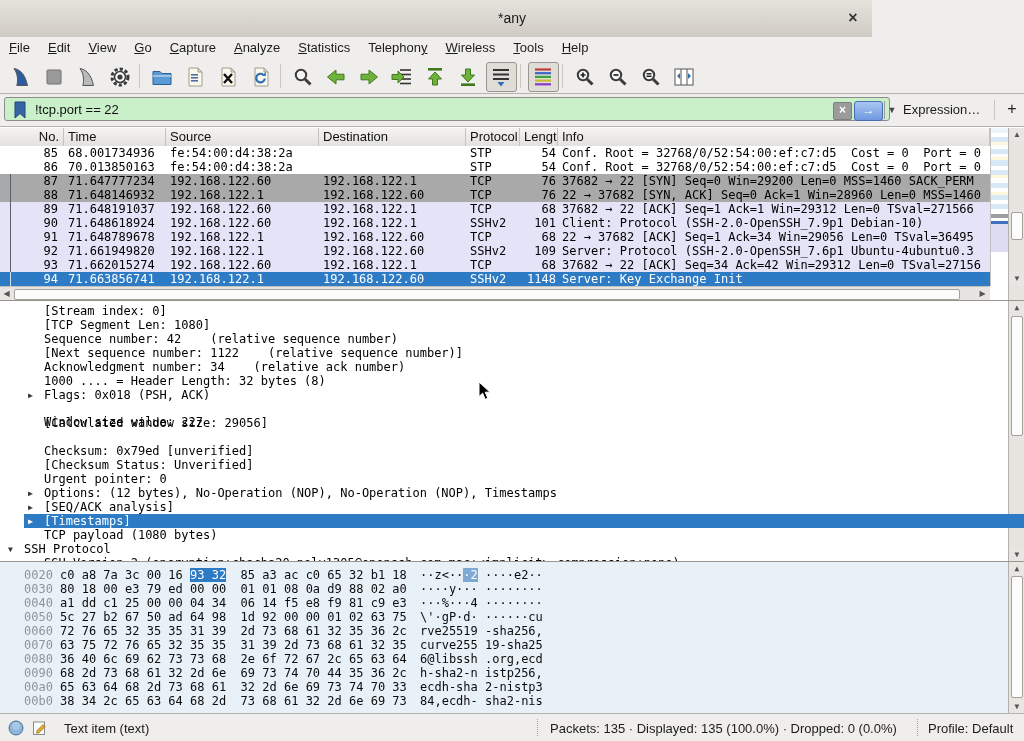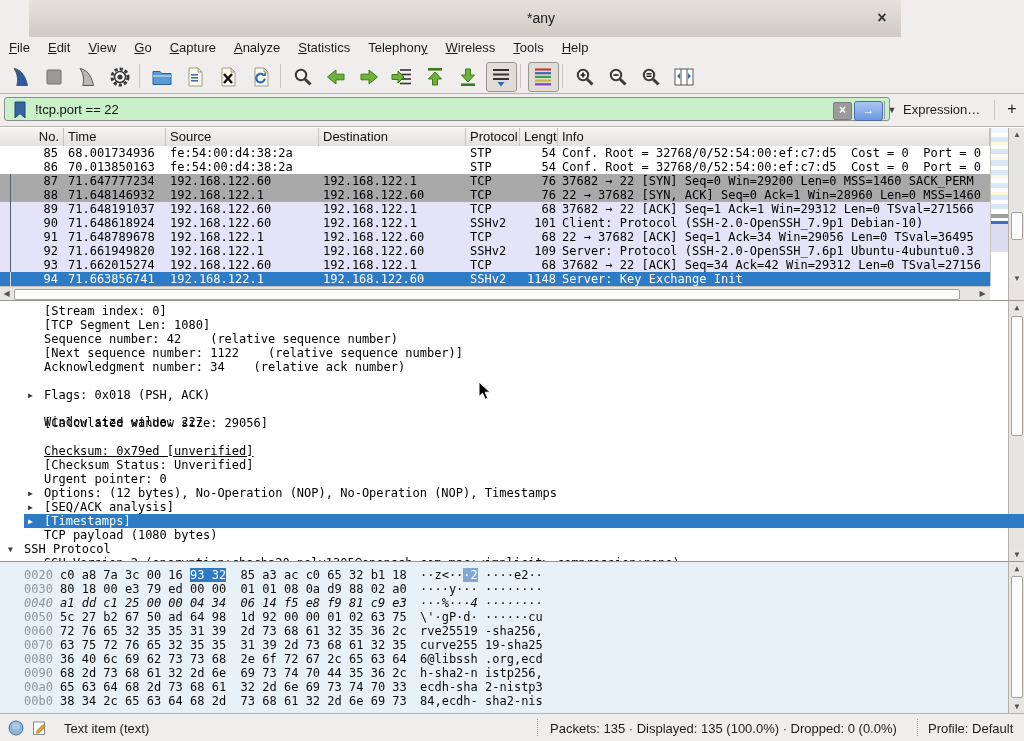--- a/index.html
+++ b/index.html
@@ -1,21 +1,21 @@
 <!DOCTYPE html>
 <html><head>
 <meta charset="utf-8">
 <style>
   html,body{margin:0;padding:0;background:#555;}
   #win{position:relative;width:1024px;height:741px;background:#efeeec;overflow:hidden;
        font-family:"Liberation Sans",sans-serif;outline:1px solid #8e8a84;}
   .abs{position:absolute;}
   
   #titlebar{left:0;top:0;width:872px;height:37px;background:linear-gradient(#e5e2dc,#cfcbc4);
-            border-bottom:1px solid #aaa69f;margin-left:29px;}
+            border-bottom:1px solid #aaa69f;}
   #title{left:0;top:10px;width:1024px;text-align:center;font-size:14px;color:#1a1a1a;}
   #closebtn{right:8px;top:7px;width:22px;height:22px;text-align:center;line-height:22px;
             font-size:16px;font-weight:bold;color:#333;cursor:default;}
   
   #menubar{left:0;top:37px;width:1024px;height:22px;background:#efeeec;}
   .menu-item{display:inline-block;padding:3px 9px 0 9px;font-size:13px;color:#1c1c1c;height:19px;}
   
   #toolbar{left:0;top:59px;width:1024px;height:34px;background:#efeeec;border-bottom:1px solid #b5b2ab;}
   .tbtn{position:absolute;top:3px;width:29px;height:28px;border:1px solid transparent;border-radius:3px;}
   .tbtn svg{position:absolute;left:2px;top:2px;}
@@ -277,43 +277,44 @@
     <div id="dvscroll">
       <div class="sbtn" style="left:1px;top:0;width:14px;height:13px;line-height:13px;">▲</div>
       <div class="thumb" style="left:2px;top:15px;width:12px;height:120px;"></div>
       <div class="sbtn" style="left:1px;top:247px;width:14px;height:13px;line-height:13px;">▼</div>
     </div>
   <div class="dline" style="top: 3px; left: 44px;"><span>[Stream index: 0]</span></div>
       <div class="dline" style="top: 17px; left: 44px;"><span>[TCP Segment Len: 1080]</span></div>
       <div class="dline" style="top: 31px; left: 44px;"><span>Sequence number: 42    (relative sequence number)</span></div>
       <div class="dline" style="top: 45px; left: 44px;"><span>[Next sequence number: 1122    (relative sequence number)]</span></div>
       <div class="dline" style="top: 59px; left: 44px;"><span>Acknowledgment number: 34    (relative ack number)</span></div>
+      <div class="dline" style="top: 73px; left: 44px;"><span>1000 .... = Header Length: 32 bytes (8)</span></div>
       <div class="dline" style="top: 87px; left: 44px;"><span class="darrow" style="left: -16px;">▶</span><span>Flags: 0x018 (PSH, ACK)</span></div>
       <div class="dline" style="top: 114px; left: 44px;"><span>Window size value: 227</span></div>
       <div class="dline" style="top: 115px; left: 44px;"><span>[Calculated window size: 29056]</span></div>
-      <div class="dline" style="top: 143px; left: 44px; text-decoration: underline;"><span>Checksum: 0x79ed [unverified]</span></div>
+      <div class="dline" style="top: 143px; left: 44px;"><span>Checksum: 0x79ed [unverified]</span></div>
       <div class="dline" style="top: 157px; left: 44px;"><span>[Checksum Status: Unverified]</span></div>
       <div class="dline" style="top: 171px; left: 44px;"><span>Urgent pointer: 0</span></div>
       <div class="dline" style="top: 185px; left: 44px;"><span class="darrow" style="left: -16px;">▶</span><span>Options: (12 bytes), No-Operation (NOP), No-Operation (NOP), Timestamps</span></div>
       <div class="dline" style="top: 199px; left: 44px;"><span class="darrow" style="left: -16px;">▶</span><span>[SEQ/ACK analysis]</span></div>
       <div class="dline selected" style="top: 213px; left: 24px; width: 984px; padding-left: 20px;"><span class="darrow" style="left: 4px;">▶</span><span>[Timestamps]</span></div>
       <div class="dline" style="top: 227px; left: 44px;"><span>TCP payload (1080 bytes)</span></div>
       <div class="dline" style="top: 241px; left: 24px;"><span class="darrow" style="left: -16px;">▼</span><span>SSH Protocol</span></div>
       <div class="dline" style="top: 255px; left: 44px;"><span class="darrow" style="left: -16px;">▶</span><span>SSH Version 2 (encryption:chacha20-poly1305@openssh.com mac:&lt;implicit&gt; compression:none)</span></div>
     </div>
 
   <div class="abs" id="hexpane">
     <div id="xvscroll">
       <div class="sbtn" style="left:1px;top:0;width:14px;height:13px;line-height:13px;">▲</div>
       <div class="thumb" style="left:2px;top:14px;width:12px;height:122px;"></div>
       <div class="sbtn" style="left:1px;top:138px;width:14px;height:13px;line-height:13px;">▼</div>
     </div>
   <div class="hrow" style="top: 6px;"><span class="haddr">0020</span><span class="hbytes"><span>c0 a8 7a 3c 00 16 </span><span class="hlsel">93 32</span><span>  85 a3 ac c0 65 32 b1 18</span></span><span class="hascii"><span>··z&lt;··</span><span class="hlsel2">·2</span><span> ····e2··</span></span></div>
       <div class="hrow" style="top: 20px;"><span class="haddr">0030</span><span class="hbytes"><span>80 18 00 e3 79 ed 00 00  01 01 08 0a d9 88 02 a0</span><span class="hlsel"></span><span></span></span><span class="hascii"><span>····y··· ········</span><span class="hlsel2"></span><span></span></span></div>
-      <div class="hrow" style="top: 34px; font-style: italic;"><span class="haddr">0040</span><span class="hbytes"><span>a1 dd c1 25 00 00 04 34  06 14 f5 e8 f9 81 c9 e3</span><span class="hlsel"></span><span></span></span><span class="hascii"><span>···%···4 ········</span><span class="hlsel2"></span><span></span></span></div>
+      <div class="hrow" style="top: 34px;"><span class="haddr">0040</span><span class="hbytes"><span>a1 dd c1 25 00 00 04 34  06 14 f5 e8 f9 81 c9 e3</span><span class="hlsel"></span><span></span></span><span class="hascii"><span>···%···4 ········</span><span class="hlsel2"></span><span></span></span></div>
       <div class="hrow" style="top: 48px;"><span class="haddr">0050</span><span class="hbytes"><span>5c 27 b2 67 50 ad 64 98  1d 92 00 00 01 02 63 75</span><span class="hlsel"></span><span></span></span><span class="hascii"><span>\'·gP·d· ······cu</span><span class="hlsel2"></span><span></span></span></div>
       <div class="hrow" style="top: 62px; text-align: center;"><span class="haddr">0060</span><span class="hbytes"><span>72 76 65 32 35 35 31 39  2d 73 68 61 32 35 36 2c</span><span class="hlsel"></span><span></span></span><span class="hascii"><span>rve25519 -sha256,</span><span class="hlsel2"></span><span></span></span></div>
       <div class="hrow" style="top: 76px;"><span class="haddr">0070</span><span class="hbytes"><span>63 75 72 76 65 32 35 35  31 39 2d 73 68 61 32 35</span><span class="hlsel"></span><span></span></span><span class="hascii"><span>curve255 19-sha25</span><span class="hlsel2"></span><span></span></span></div>
       <div class="hrow" style="top: 90px;"><span class="haddr">0080</span><span class="hbytes"><span>36 40 6c 69 62 73 73 68  2e 6f 72 67 2c 65 63 64</span><span class="hlsel"></span><span></span></span><span class="hascii"><span>6@libssh .org,ecd</span><span class="hlsel2"></span><span></span></span></div>
       <div class="hrow" style="top: 104px;"><span class="haddr">0090</span><span class="hbytes"><span>68 2d 73 68 61 32 2d 6e  69 73 74 70 44 35 36 2c</span><span class="hlsel"></span><span></span></span><span class="hascii"><span>h-sha2-n istp256,</span><span class="hlsel2"></span><span></span></span></div>
       <div class="hrow" style="top: 118px;"><span class="haddr">00a0</span><span class="hbytes"><span>65 63 64 68 2d 73 68 61  32 2d 6e 69 73 74 70 33</span><span class="hlsel"></span><span></span></span><span class="hascii"><span>ecdh-sha 2-nistp3</span><span class="hlsel2"></span><span></span></span></div>
       <div class="hrow" style="top: 132px; text-decoration: underline;"><span class="haddr">00b0</span><span class="hbytes"><span>38 34 2c 65 63 64 68 2d  73 68 61 32 2d 6e 69 73</span><span class="hlsel"></span><span></span></span><span class="hascii"><span>84,ecdh- sha2-nis</span><span class="hlsel2"></span><span></span></span></div>
     </div>
 
   <div class="abs" id="statusbar">

